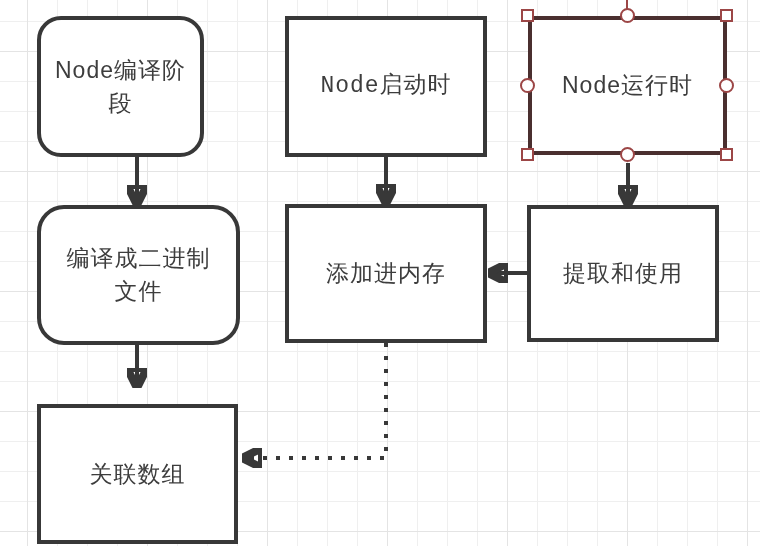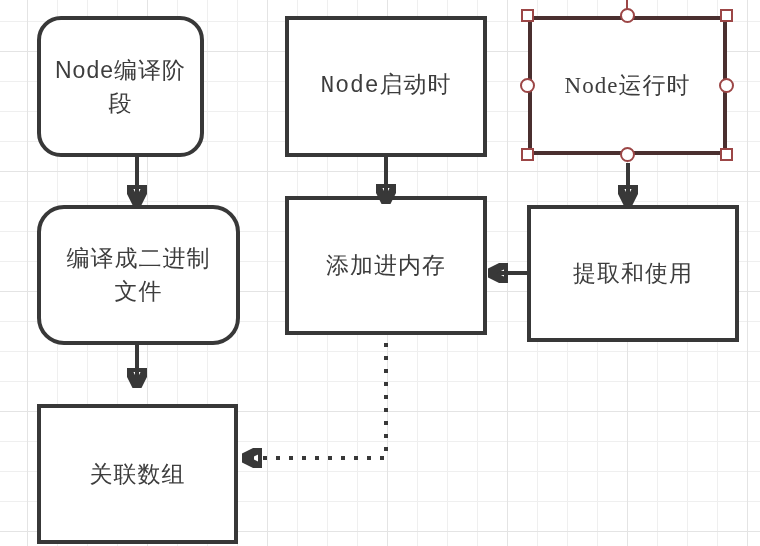--- a/index.html
+++ b/index.html
@@ -32,23 +32,23 @@
     font-size:23px;
     line-height:33px;
     letter-spacing:1px;
     color:#3d3d3d;
     white-space:pre-line;
   }
   #n-compile-stage{left:37px;top:16px;width:167px;height:141px;border-radius:24px;}
   #n-compile-binary{left:37px;top:205px;width:203px;height:140px;border-radius:27px;}
   #n-assoc-array{left:37px;top:404px;width:201px;height:140px;}
   #n-startup{left:285px;top:16px;width:202px;height:141px;font-family:Liberation Mono, monospace;}
-  #n-add-memory{left:285px;top:196px;width:202px;height:139px;}
-  #n-runtime{left:528px;top:16px;width:199px;height:139px;border-color:#4a2f2f;font-family:Liberation Serif, serif;}
-  #n-extract-use{left:527px;top:205px;width:212px;height:137px;}
+  #n-add-memory{left:285px;top:204px;width:202px;height:139px;}
+  #n-runtime{left:528px;top:16px;width:199px;height:139px;border-color:#4a2f2f;}
+  #n-extract-use{left:527px;top:205px;width:192px;height:137px;}
 
   #edges{position:absolute;left:0;top:0;width:760px;height:546px;z-index:3;}
   #edges path{fill:none;stroke:#383838;stroke-width:4;}
   #edges path.dotted{stroke-dasharray:4 9;}
 
   .handle{
     position:absolute;
     background:#ffffff;
     border:2.5px solid #9c4646;
     box-sizing:border-box;

